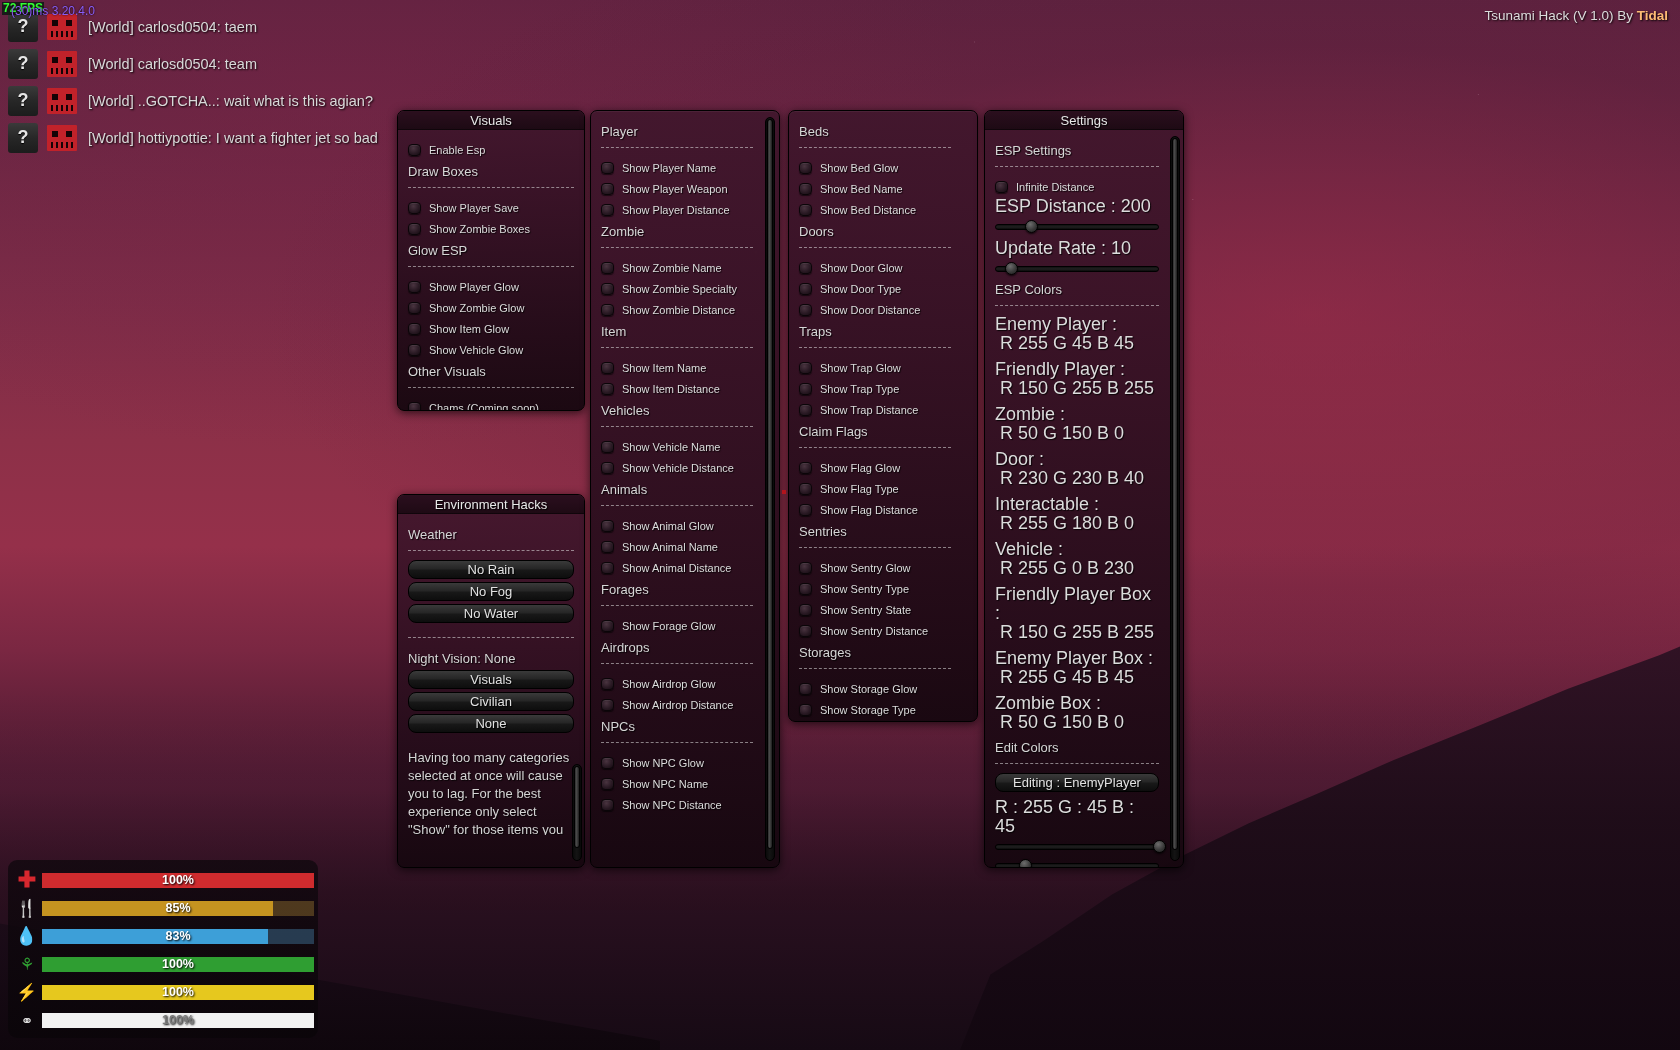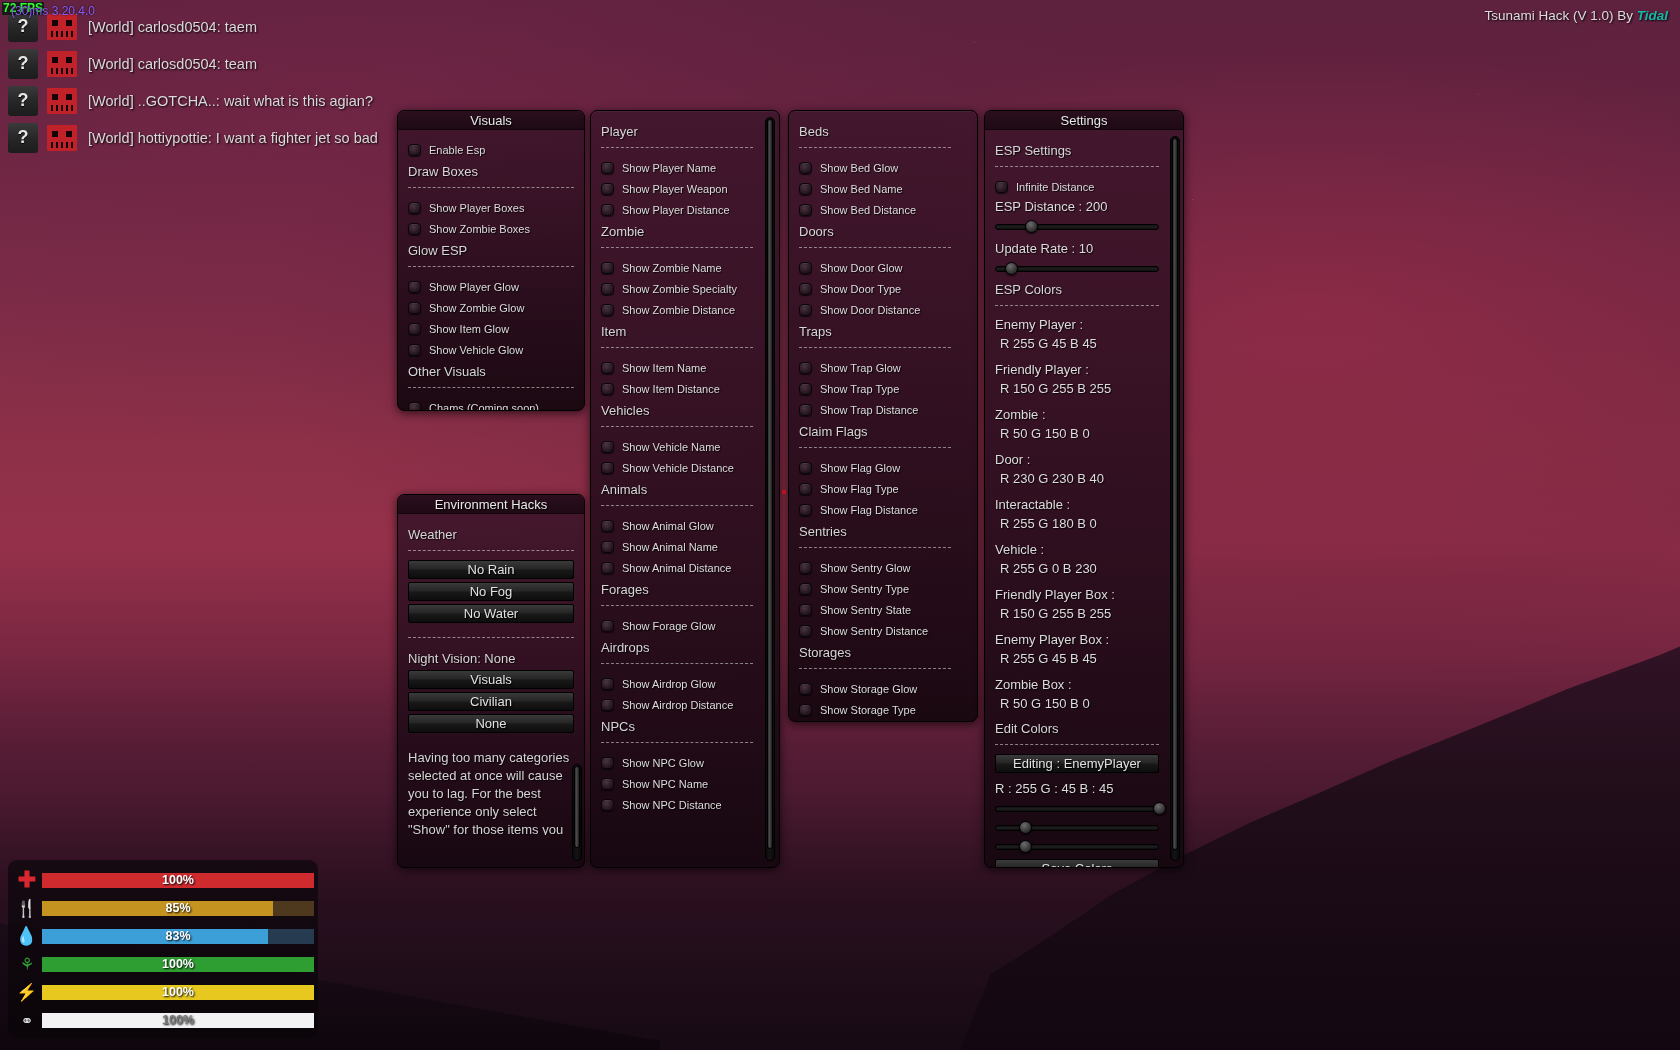--- a/index.html
+++ b/index.html
@@ -105,21 +105,21 @@
     white-space: nowrap;
   }
 
   
   #branding {
     position: absolute; right: 12px; top: 8px;
     color: #dcdcdc; font-size: 13.5px;
     text-shadow: 1px 1px 2px rgba(0,0,0,.9);
     z-index: 25;
   }
-  #branding .brand-name { color: #14b8a6; font-weight: bold; font-style: italic; }
+  #branding .brand-name { color: #fdba74; font-weight: bold; }
 
   
   .panel {
     position: absolute;
     background: linear-gradient(180deg, rgba(64,22,44,0.92) 0%, rgba(52,17,36,0.93) 30%, rgba(34,11,24,0.94) 70%, rgba(22,7,15,0.95) 100%);
     border: 1px solid #000;
     border-radius: 7px;
     box-shadow: 0 2px 10px rgba(0,0,0,.65), inset 0 1px 0 rgba(255,255,255,.05);
     z-index: 15;
     overflow: hidden;
@@ -169,21 +169,21 @@
 
   .menu-btn {
     display: block; width: 100%;
     height: 19px; line-height: 17px;
     margin: 3px 0;
     text-align: center;
     color: #e2e2e2; font-size: 13px;
     font-family: "Liberation Sans", sans-serif;
     background: linear-gradient(180deg, #3a3a3a 0%, #262626 45%, #181818 55%, #0d0d0d 100%);
     border: 1px solid #000;
-    border-radius: 2px;
+    border-radius: 8px;
     text-shadow: 1px 1px 1px #000;
     cursor: pointer;
   }
 
   .info-text {
     color: #d4d4d4; font-size: 13px; line-height: 18px;
     text-shadow: 1px 1px 1px rgba(0,0,0,.8);
   }
 
   
@@ -196,21 +196,21 @@
   }
   .vscroll .thumb {
     position: absolute; left: 1px; right: 1px;
     background: linear-gradient(90deg, #2c2c2c, #4a4a4a 40%, #1d1d1d);
     border-radius: 4px;
     border: 1px solid #000;
   }
 
   
   .kv {
-    color: #dcdcdc; font-size: 13px; line-height: 19px;
+    color: #dcdcdc; font-size: 18px; line-height: 19px;
     text-shadow: 1px 1px 1px rgba(0,0,0,.8);
   }
   .kv-group { margin-bottom: 7px; }
 
   .slider {
     position: relative;
     height: 13px; margin: 4px 0 6px 0;
   }
   .slider .track {
     position: absolute; left: 0; right: 0; top: 4px; height: 6px;
@@ -319,21 +319,21 @@
   <div class="panel-title">Visuals</div>
   <div class="panel-body" id="visuals-body">
       <div class="toggle-row">
         <div class="toggle-box"></div>
         <span class="toggle-label">Enable Esp</span>
       </div>
       <div class="section-head">Draw Boxes</div>
       <div class="divider"></div>
       <div class="toggle-row">
         <div class="toggle-box"></div>
-        <span class="toggle-label">Show Player Boxes</span>
+        <span class="toggle-label">Show Player Save</span>
       </div>
       <div class="toggle-row">
         <div class="toggle-box"></div>
         <span class="toggle-label">Show Zombie Boxes</span>
       </div>
       <div class="section-head">Glow ESP</div>
       <div class="divider"></div>
       <div class="toggle-row">
         <div class="toggle-box"></div>
         <span class="toggle-label">Show Player Glow</span>

